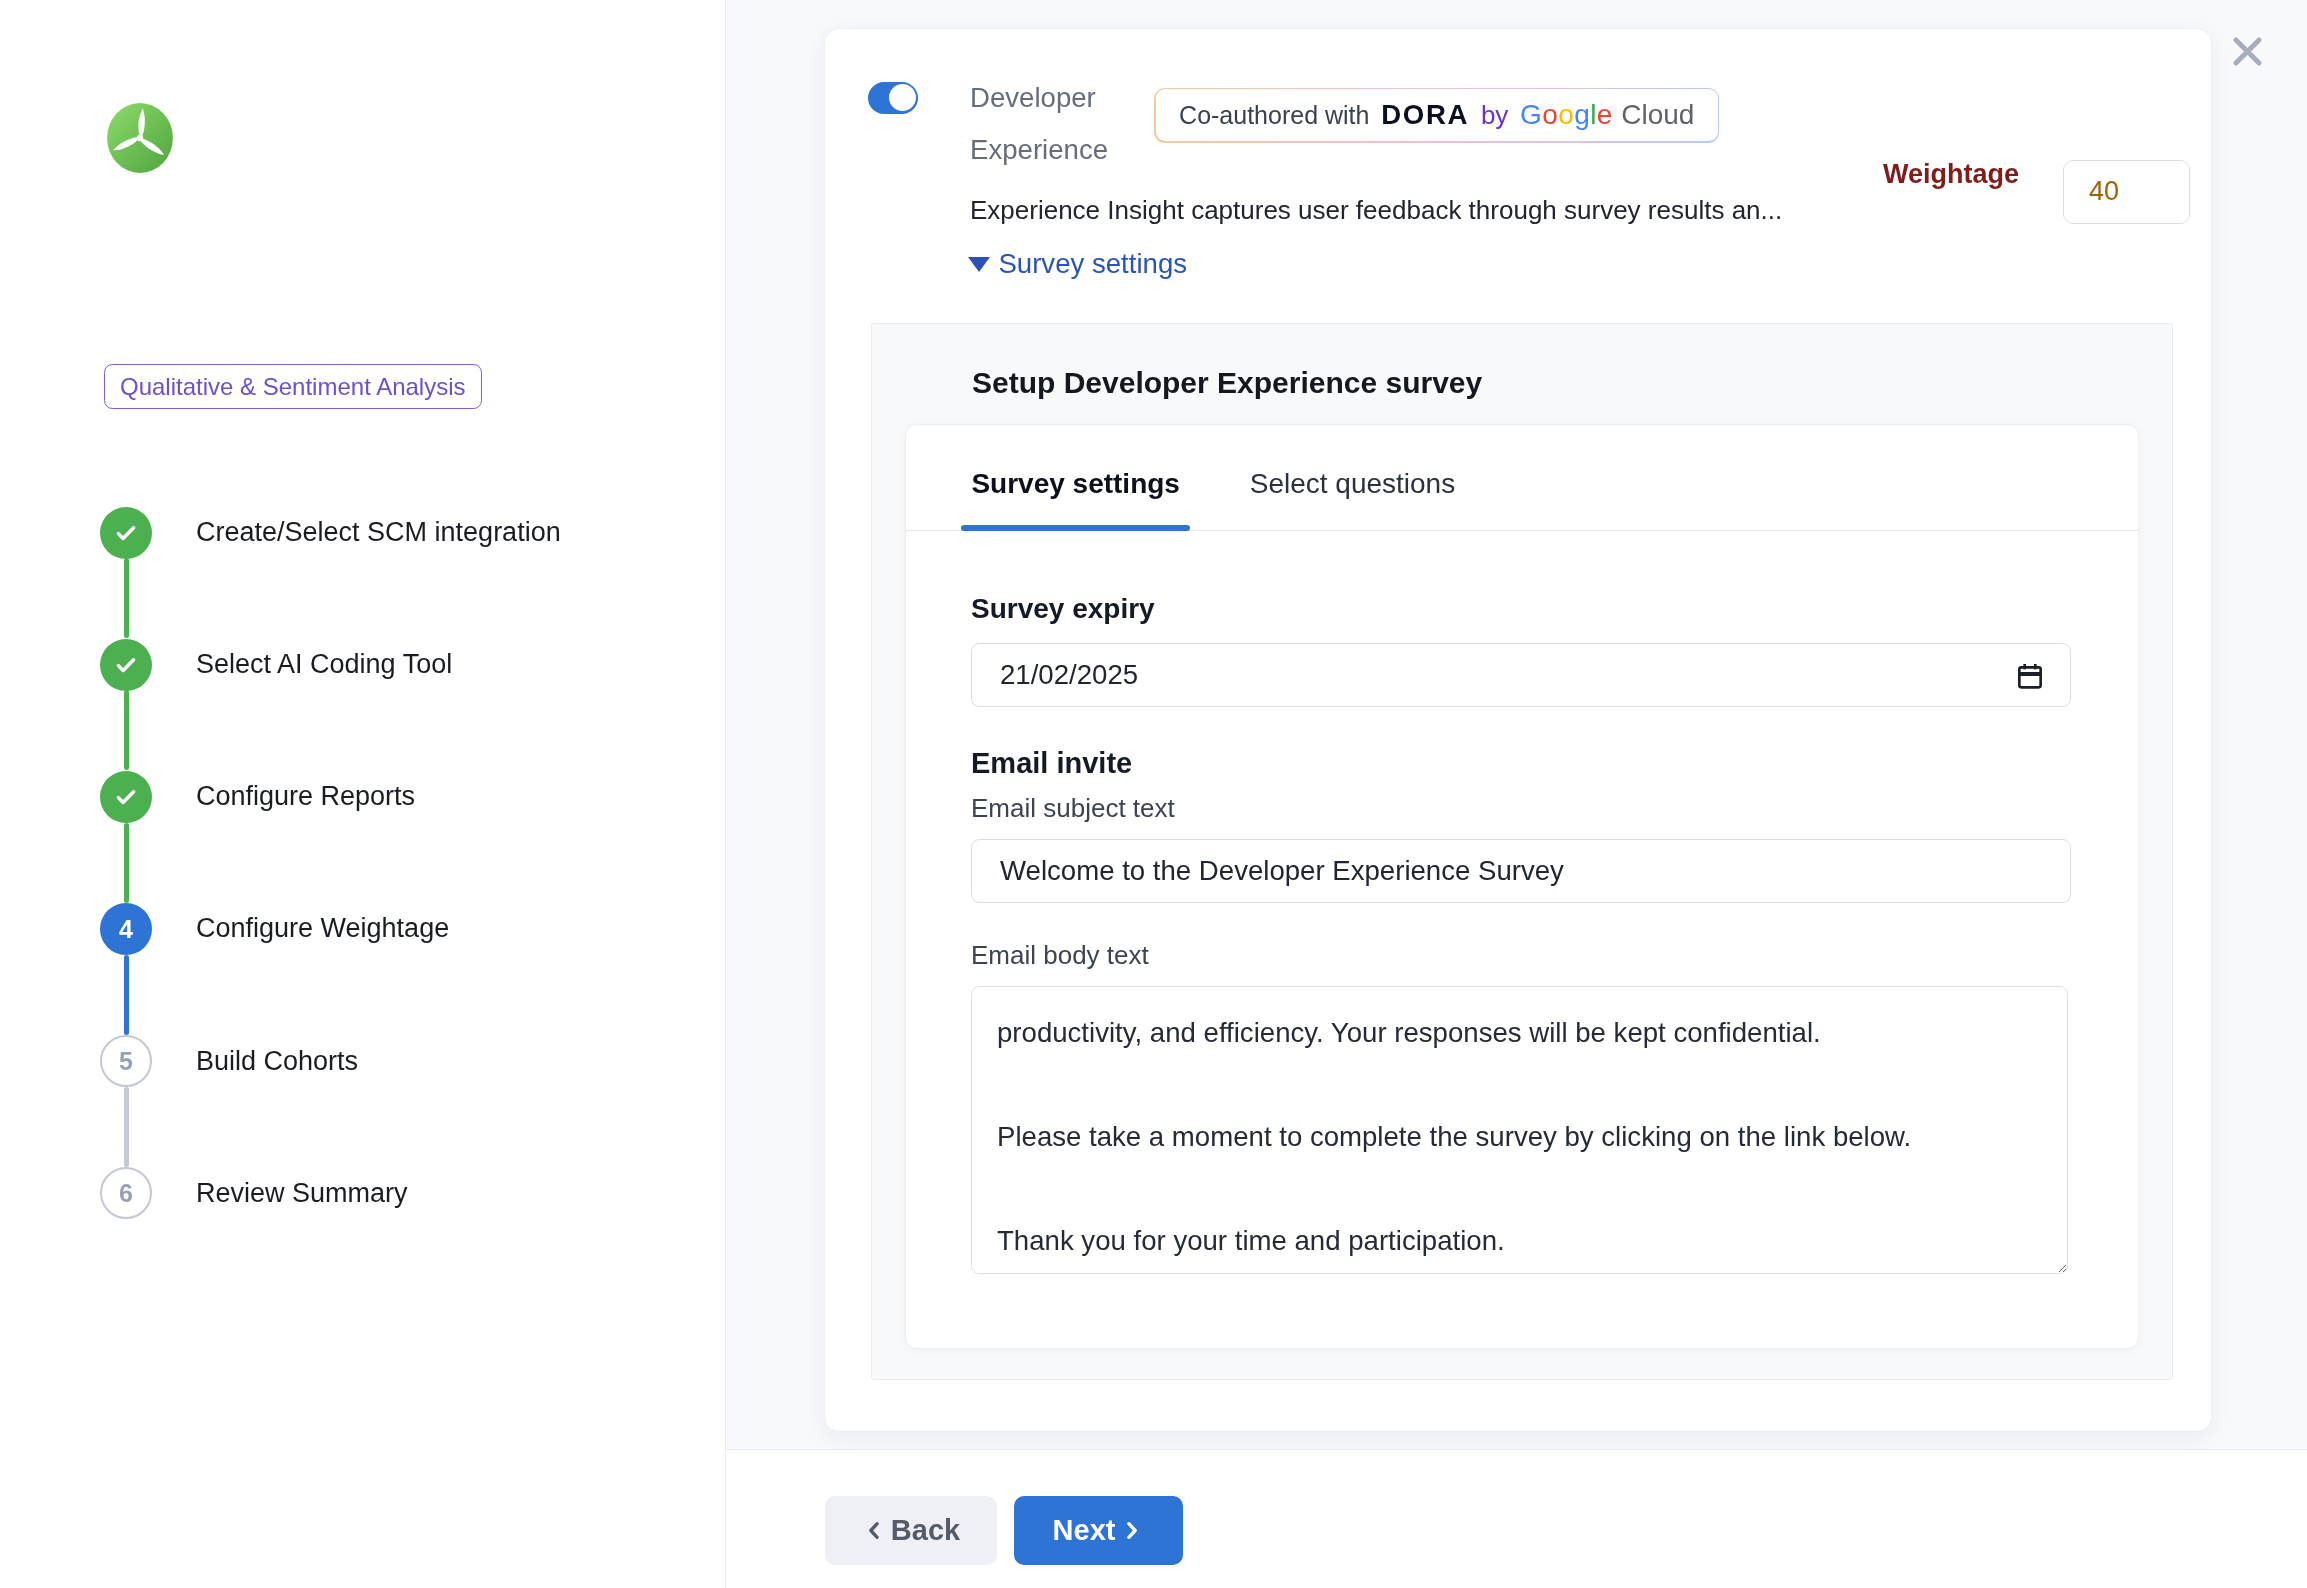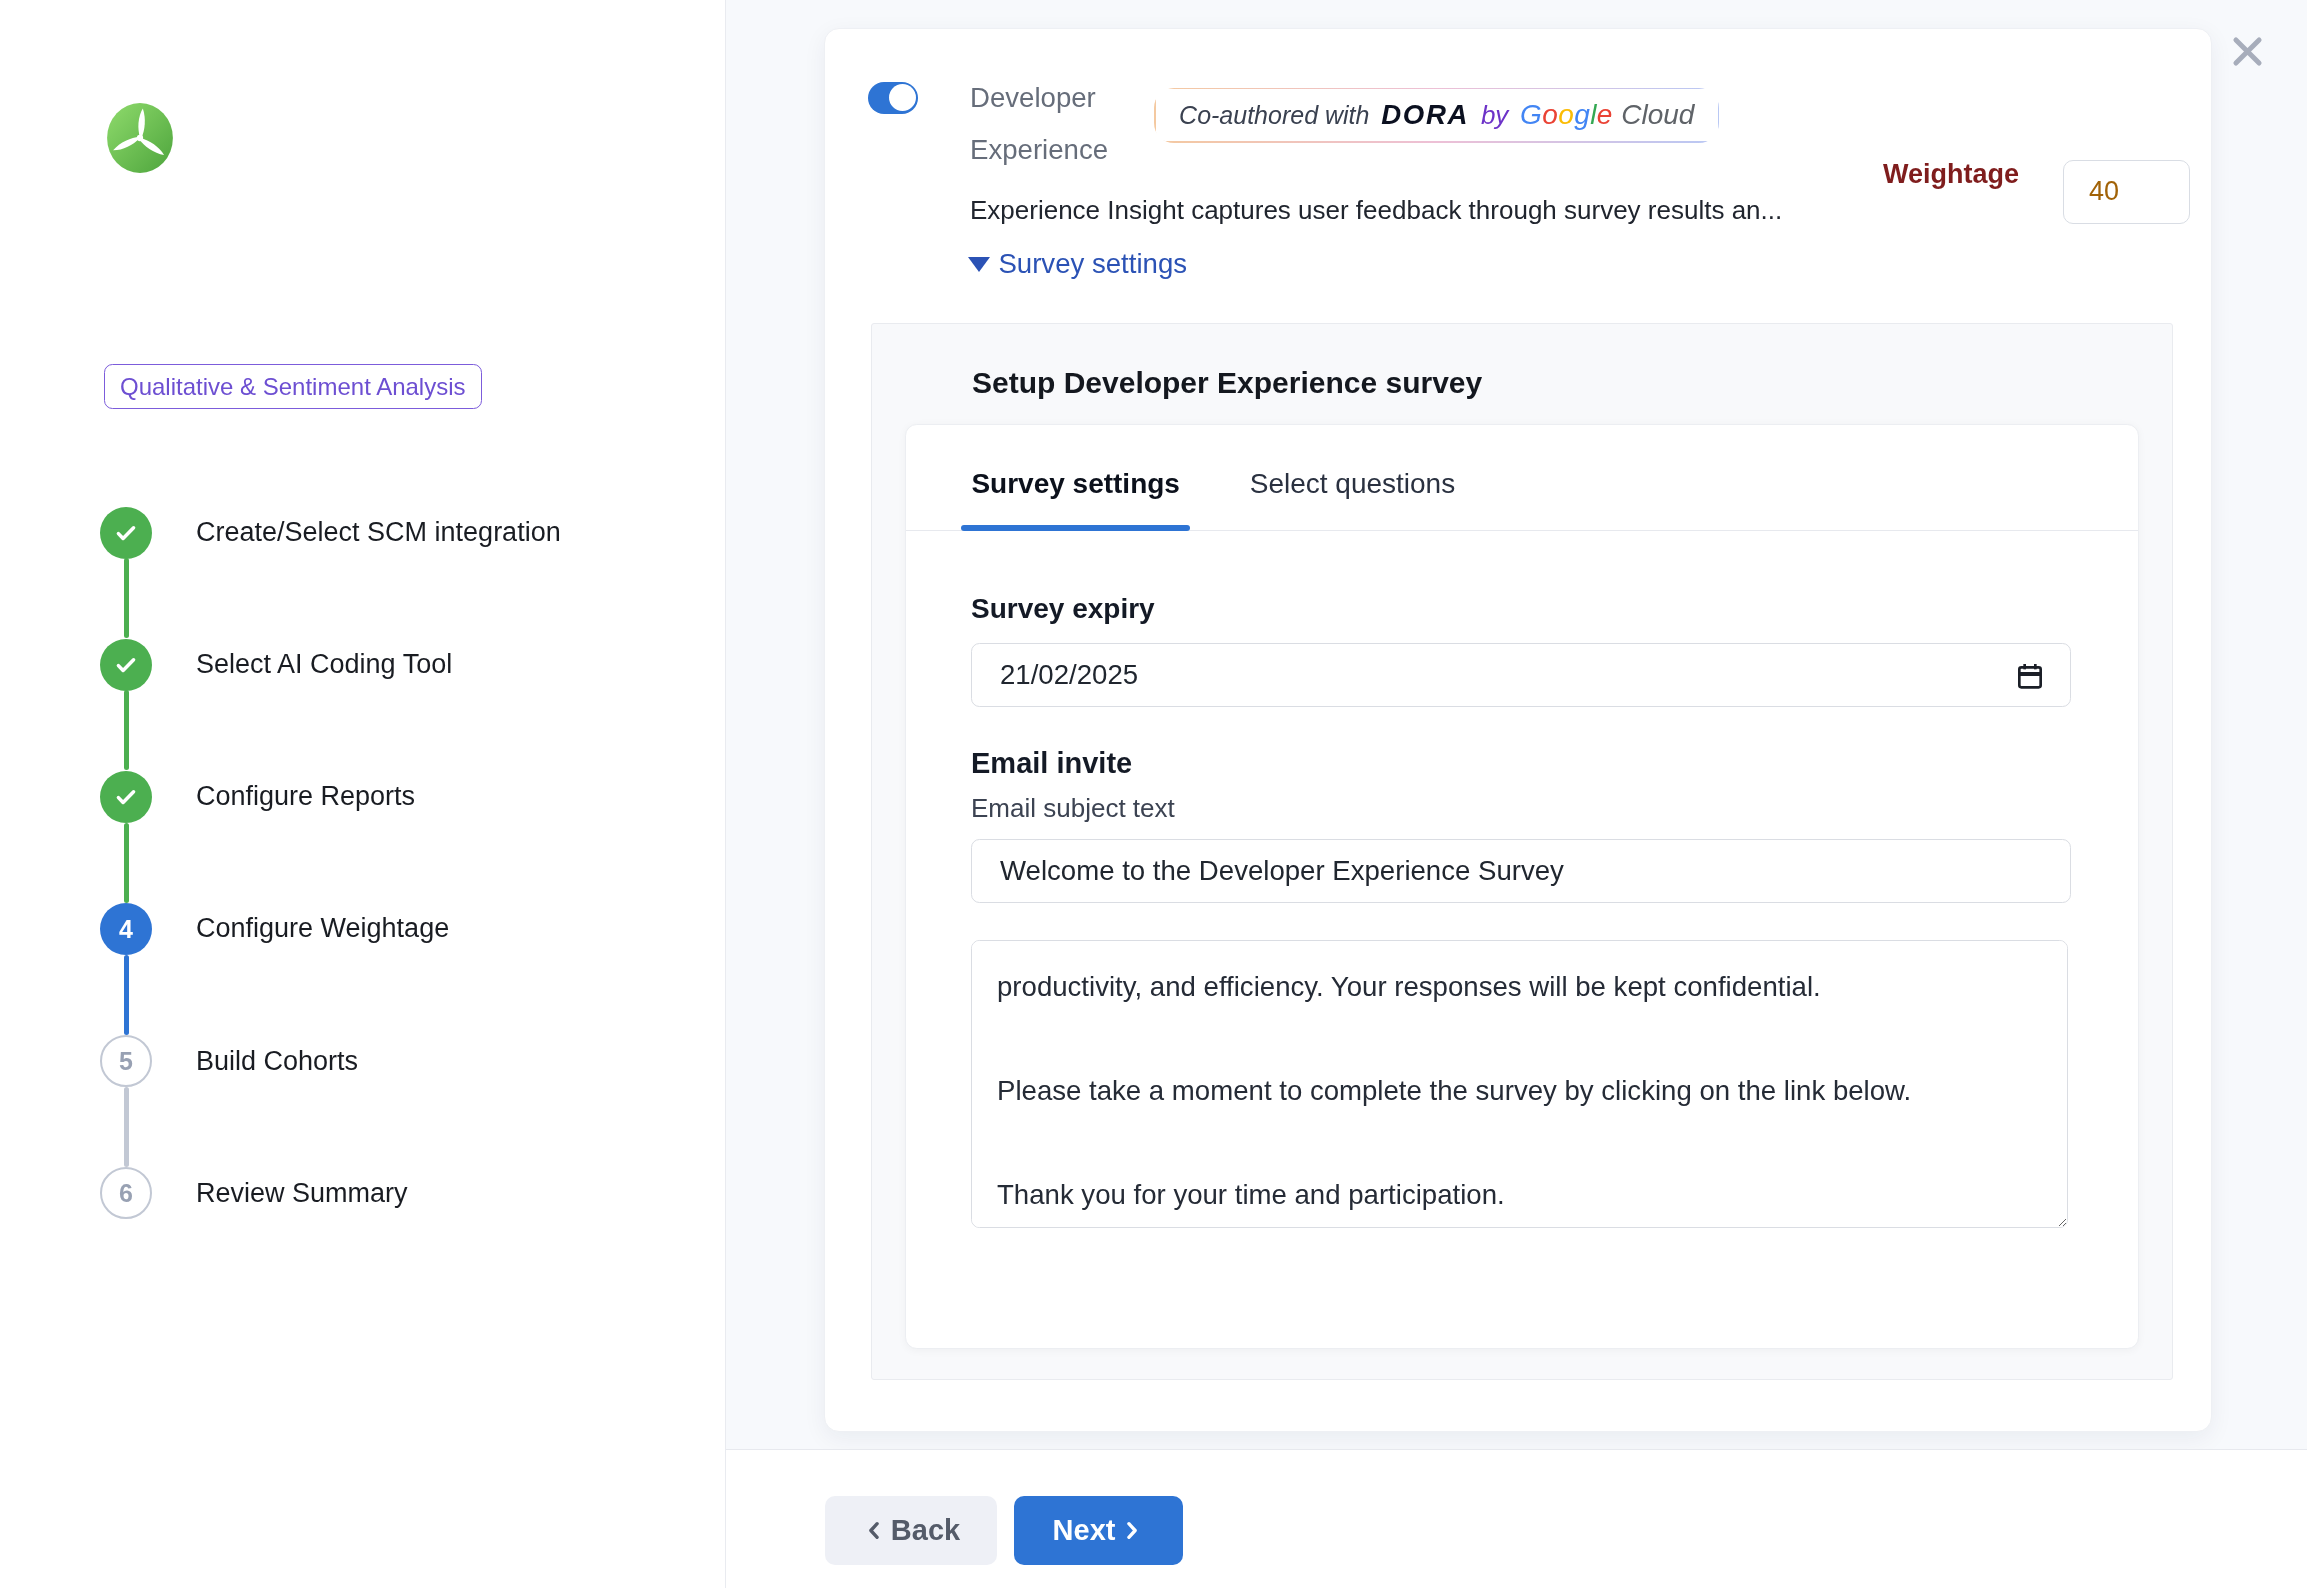--- a/index.html
+++ b/index.html
@@ -32,22 +32,22 @@
 
   
   .toggle{position:absolute;left:43px;top:53px;width:50px;height:32px;border-radius:16px;
           background:#2e74d4;border:none;cursor:pointer;}
   .toggle .knob{position:absolute;right:2.5px;top:2.5px;width:27px;height:27px;border-radius:50%;background:#fff;}
 
   .insight-title{position:absolute;left:145px;top:43px;width:196px;
                  font-size:27.6px;line-height:52px;color:#666d7a;}
 
   
-  .coauthor{position:absolute;left:329px;top:59px;height:55px;padding:1.7px;border-radius:20px;
-            background:linear-gradient(90deg,#f4c9a0,#edc0d6,#b9c8f4);font-style:italic;}
+  .coauthor{position:absolute;left:329px;top:59px;height:55px;padding:1.7px;border-radius:11px;
+            background:linear-gradient(90deg,#f4c9a0,#edc0d6,#b9c8f4);}
   .coauthor-inner{display:flex;align-items:center;gap:11.7px;height:100%;background:#fff;
                   border-radius:9.2px;padding:0 23.4px;white-space:nowrap;}
   .co-prefix{font-size:25px;color:#3a4150;}
   .co-dora{font-size:27.6px;font-weight:800;color:#0b1020;letter-spacing:1.7px;}
   .co-by{font-size:26px;color:#6d33c8;}
   .co-google{font-size:28px;font-weight:500;letter-spacing:0.4px;}
   .co-cloud{font-size:28px;color:#5f6368;margin-left:-3.3px;}
 
   .desc{position:absolute;left:145px;top:166px;font-size:26px;color:#20252e;white-space:nowrap;}
   .weight-label{position:absolute;right:192px;top:130px;font-size:27px;font-weight:600;color:#7f1d1d;}
@@ -206,20 +206,21 @@
                   <line x1="16" y1="3" x2="16" y2="7" stroke="#1b1f27" stroke-width="2"></line>
                   <rect x="4" y="9" width="16" height="3" fill="#1b1f27"></rect>
                 </svg>
               </span>
             </div>
 
             <p class="section-title">Email invite</p>
             <p class="field-label-sm">Email subject text</p>
             <input class="text-input subject-gap" value="Welcome to the Developer Experience Survey" style="">
 
+            <p class="field-label-sm">Email body text</p>
             <textarea class="body-area" style="">productivity, and efficiency. Your responses will be kept confidential.
 
 Please take a moment to complete the survey by clicking on the link below.
 
 Thank you for your time and participation.</textarea>
           </div>
         </div>
       </div>
 
     </section>

